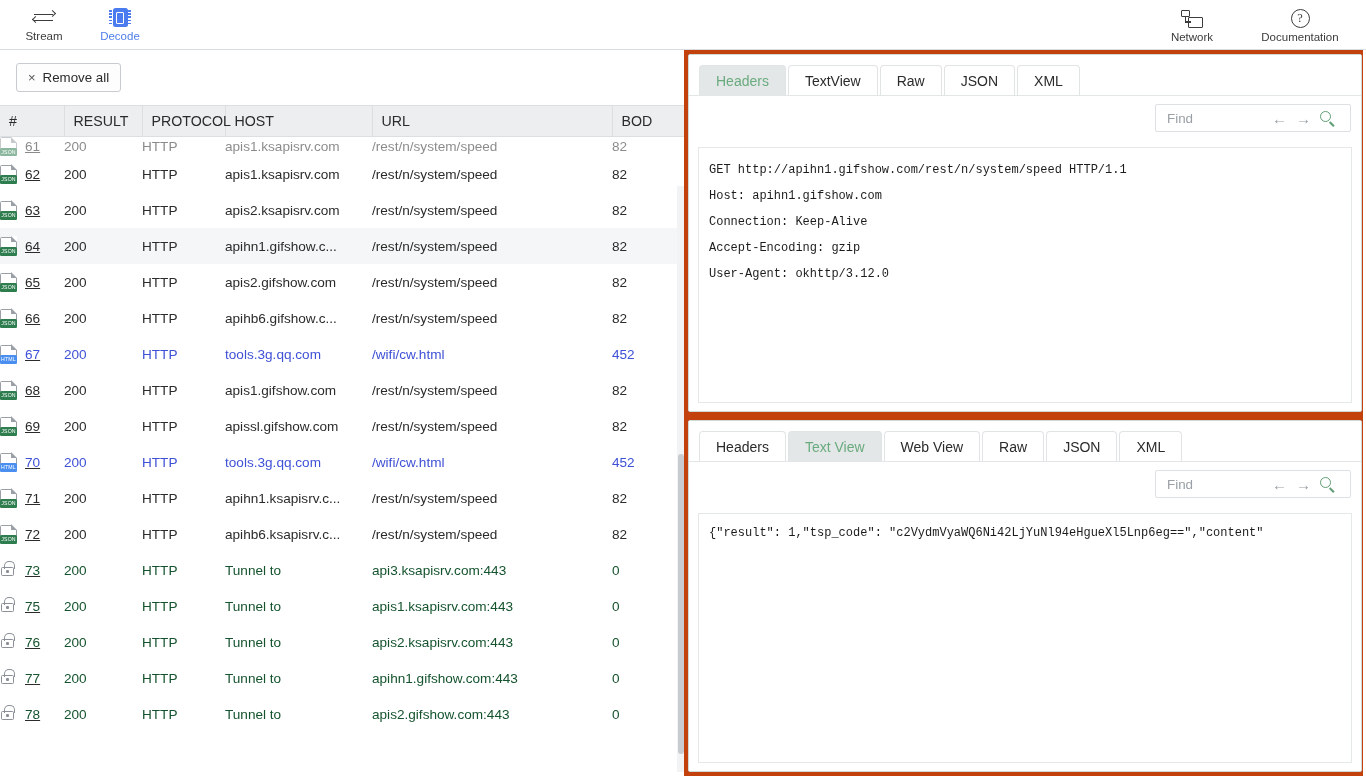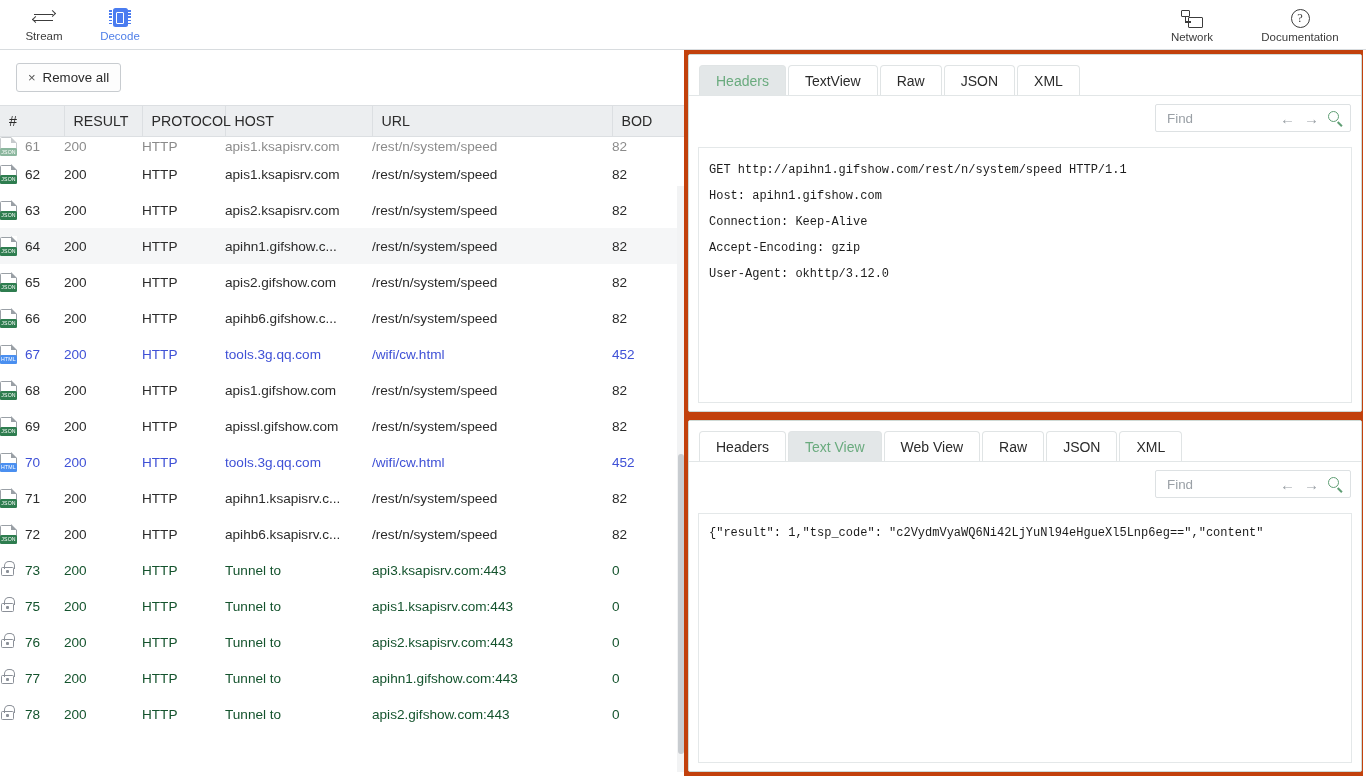--- a/index.html
+++ b/index.html
@@ -126,21 +126,21 @@
   td.c-url   { width: 240px; padding-left: 5px; }
   td.c-body  { width: 72px;  padding-left: 5px; }
 
   th.c-num   { width: 64px; }
   th.c-res   { width: 78px; }
   th.c-proto { width: 83px; }
   th.c-host  { width: 147px; }
   th.c-url   { width: 240px; }
   th.c-body  { width: 72px; }
 
-  .numcell { display: flex; align-items: center; gap: 8px; }
+  .numcell { display: flex; align-items: center; gap: 8px; text-decoration: underline; }
   .rowtext { color: #2b2b2b; }
   tr.k-html .rowtext { color: #3f51d6; }
   tr.k-tunnel .rowtext { color: #14532d; }
 
   
   .ftype {
     width: 17px; height: 19px; position: relative; flex: 0 0 auto;
     border: 1.2px solid #9aa0a6; border-radius: 1.5px; background: #ffffff;
   }
   .ftype:before {
@@ -227,21 +227,21 @@
   .tab.active { background: #e3e7e8; color: #6aab7e; }
 
   .findbar {
     height: 44px; display: flex; align-items: center; justify-content: flex-end;
     padding-right: 10px;
     background: #ffffff;
   }
   .findbox {
     width: 196px; height: 28px;
     border: 1px solid #dde1e3; border-radius: 2px; background: #ffffff;
-    display: flex; align-items: center; padding: 0 8px 0 11px; gap: 9px;
+    display: flex; align-items: center; padding: 0 16px 0 11px; gap: 9px;
   }
   .findbox .fplaceholder { flex: 1; font-size: 13.4px; color: #9aa0a6; }
   .findbox .nav { color: #9aa0a6; font-size: 15px; line-height: 1; }
   .findbox .mag {
     width: 14px; height: 14px; position: relative; display: inline-block;
   }
   .findbox .mag:before {
     content: ""; position: absolute; left: 0; top: 0; width: 9px; height: 9px;
     border: 1.5px solid #5f9e74; border-radius: 50%;
   }

